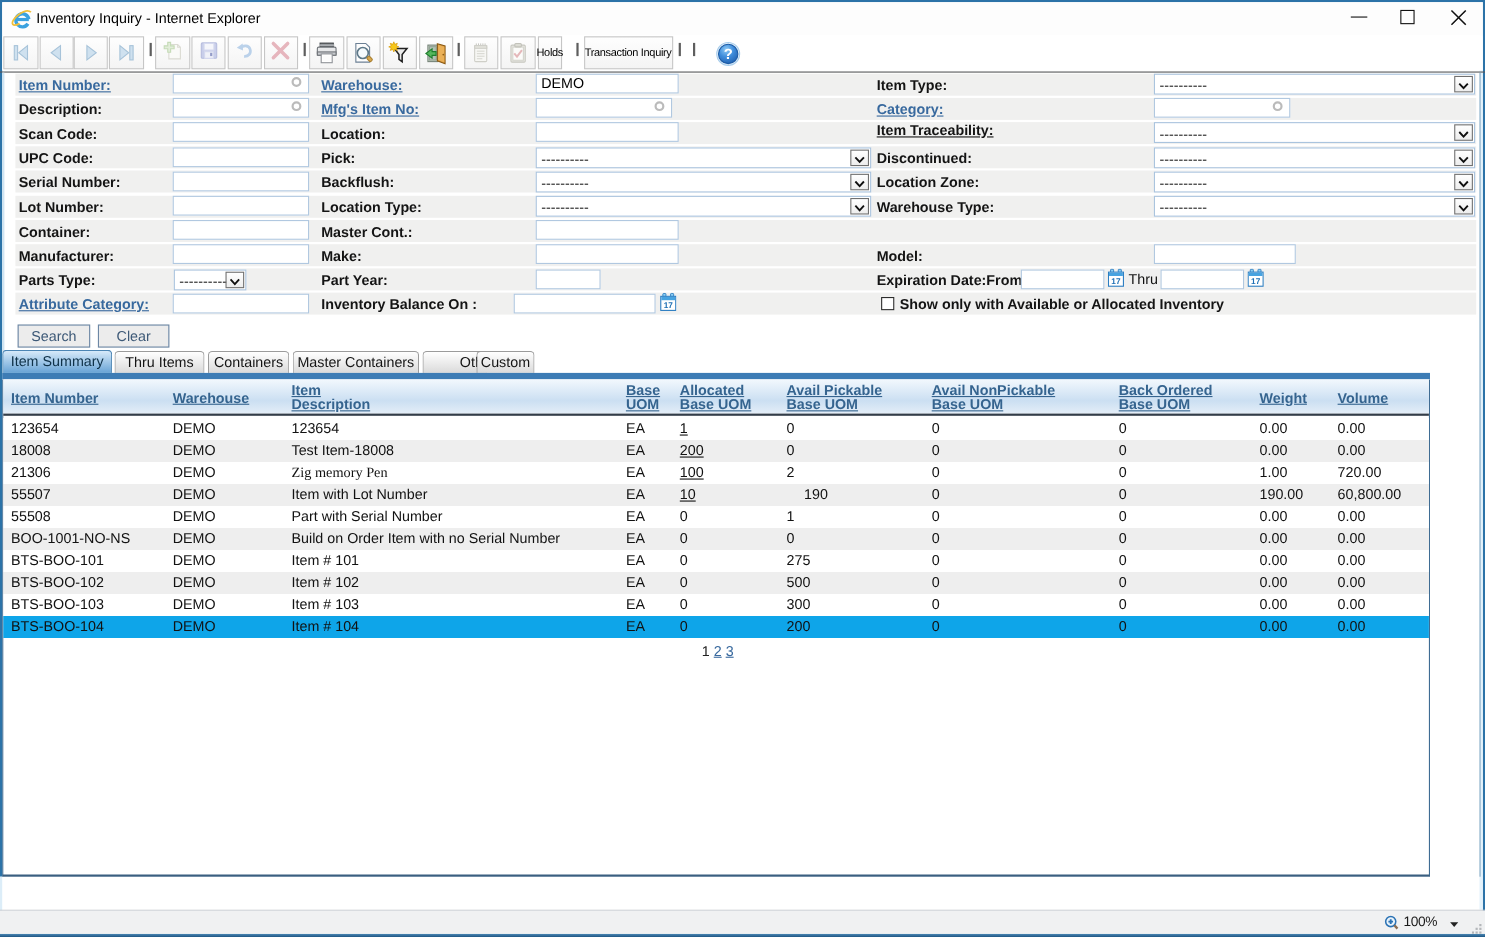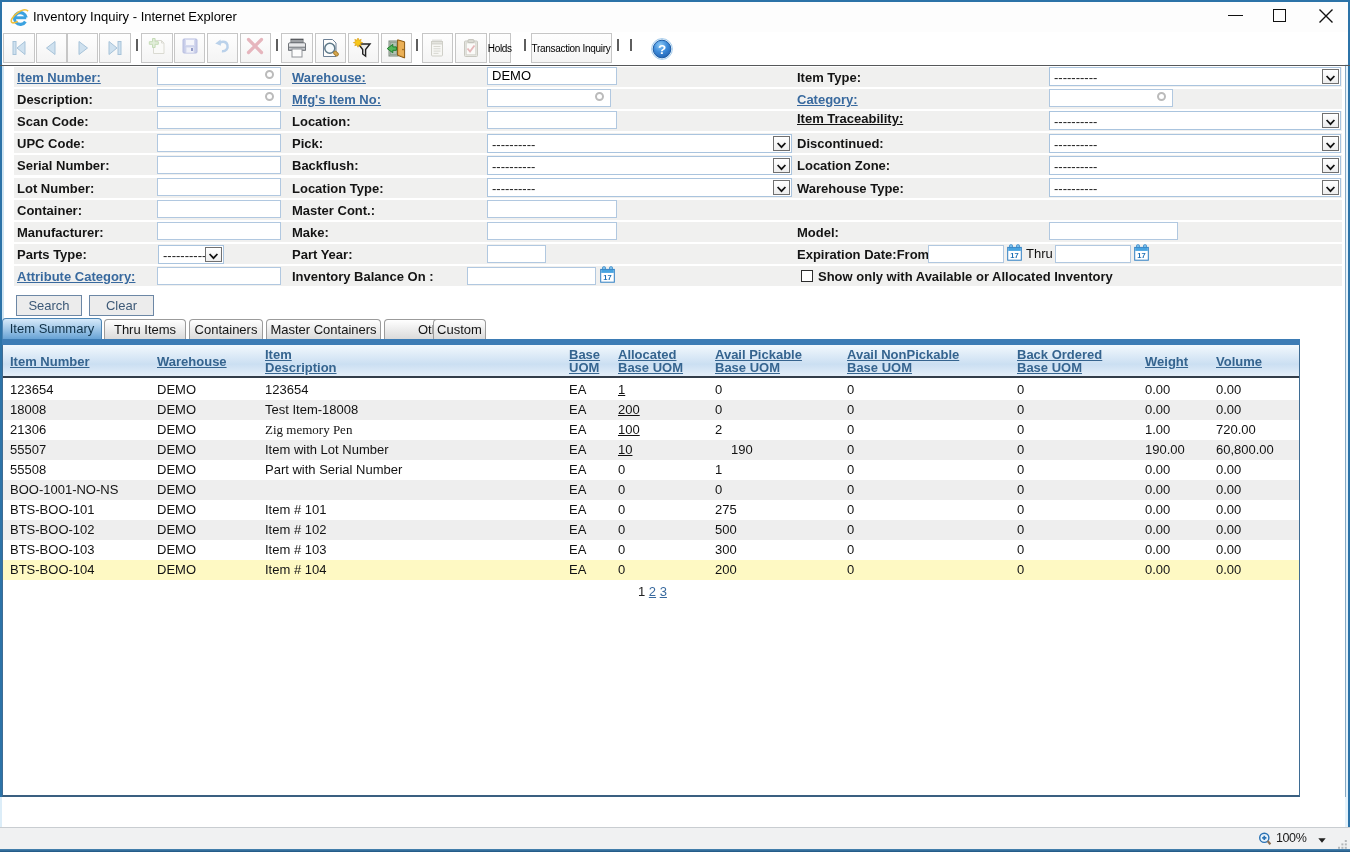--- a/index.html
+++ b/index.html
@@ -385,20 +385,21 @@
     <div class="tc" style="left:615px;">0</div>
     <div class="tc" style="left:712px;">1</div>
     <div class="tc" style="left:844px;">0</div>
     <div class="tc" style="left:1014px;">0</div>
     <div class="tc" style="left:1142px;">0.00</div>
     <div class="tc" style="left:1213px;">0.00</div>
   </div>
 <div class="trow" style="top:479.5px;background:#eeeeee;">
     <div class="tc" style="left:7px;">BOO-1001-NO-NS</div>
     <div class="tc" style="left:154px;">DEMO</div>
+    <div class="tc" style="left:262px;">Build on Order Item with no Serial Number</div>
     <div class="tc" style="left:566px;">EA</div>
     <div class="tc" style="left:615px;">0</div>
     <div class="tc" style="left:712px;">0</div>
     <div class="tc" style="left:844px;">0</div>
     <div class="tc" style="left:1014px;">0</div>
     <div class="tc" style="left:1142px;">0.00</div>
     <div class="tc" style="left:1213px;">0.00</div>
   </div>
 <div class="trow" style="top:499.5px;background:#ffffff;">
     <div class="tc" style="left:7px;">BTS-BOO-101</div>
@@ -429,21 +430,21 @@
     <div class="tc" style="left:154px;">DEMO</div>
     <div class="tc" style="left:262px;">Item # 103</div>
     <div class="tc" style="left:566px;">EA</div>
     <div class="tc" style="left:615px;">0</div>
     <div class="tc" style="left:712px;">300</div>
     <div class="tc" style="left:844px;">0</div>
     <div class="tc" style="left:1014px;">0</div>
     <div class="tc" style="left:1142px;">0.00</div>
     <div class="tc" style="left:1213px;">0.00</div>
   </div>
-<div class="trow" style="top:559.5px;background:#fef9c3;padding-left:44px;">
+<div class="trow" style="top:559.5px;background:#0ea5e9;padding-left:44px;">
     <div class="tc" style="left:7px;">BTS-BOO-104</div>
     <div class="tc" style="left:154px;">DEMO</div>
     <div class="tc" style="left:262px;">Item # 104</div>
     <div class="tc" style="left:566px;">EA</div>
     <div class="tc" style="left:615px;">0</div>
     <div class="tc" style="left:712px;">200</div>
     <div class="tc" style="left:844px;">0</div>
     <div class="tc" style="left:1014px;">0</div>
     <div class="tc" style="left:1142px;">0.00</div>
     <div class="tc" style="left:1213px;">0.00</div>

